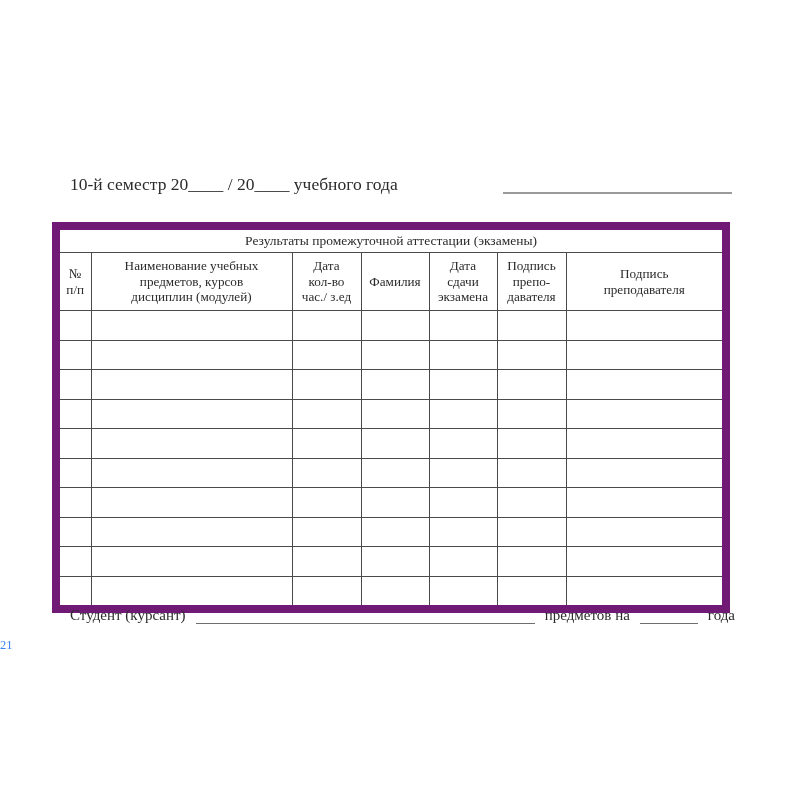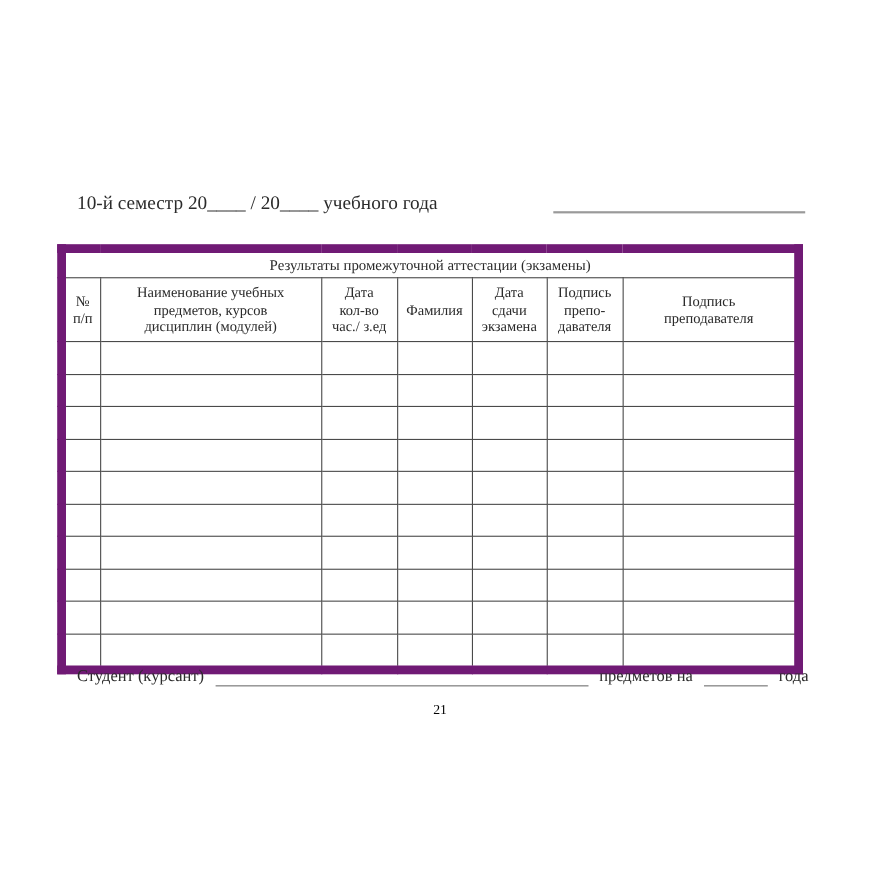--- a/index.html
+++ b/index.html
@@ -99,23 +99,23 @@
   }
   .blank-line.short {
     width: 58px;
     margin: 0 10px;
   }
   .page-number {
     position: absolute;
     left: 0;
     top: 638px;
     width: 800px;
-    text-align: center;
+    text-align: left;
     font-size: 12.5px;
-    color: #000000;
+    color: #3b82f6;
   }
 </style>
 </head>
 <body>
 
 <div class="sheet">
 
   <div class="title-row">
     <span class="title" data-bind="header.title">10-й семестр 20____ / 20____ учебного года</span>
     <span class="title-line"></span>

